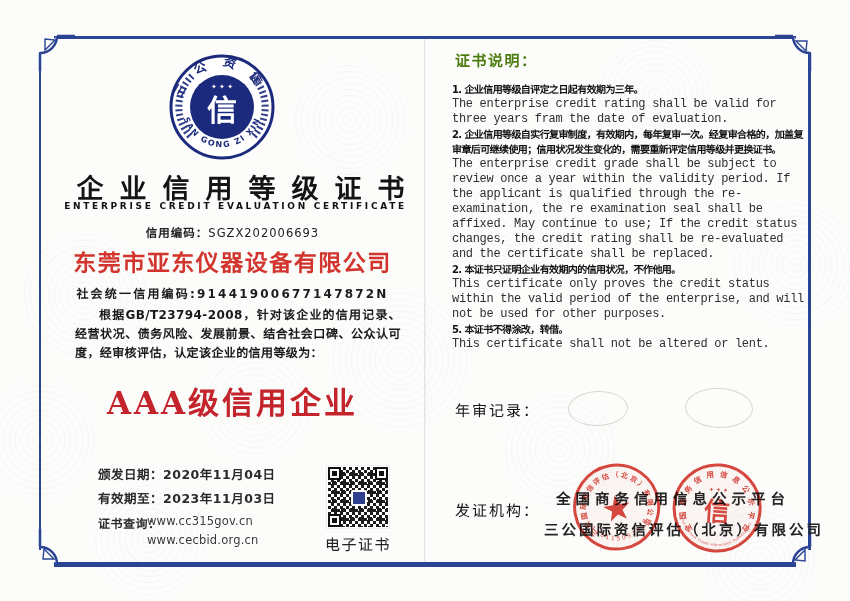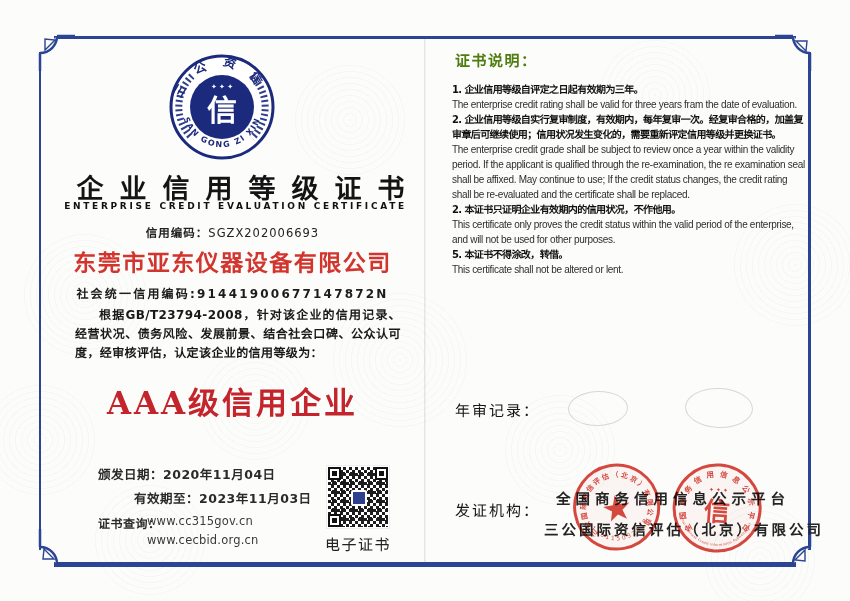--- a/index.html
+++ b/index.html
@@ -50,21 +50,21 @@
   .qf.tl{left:1px;top:1px;} .qf.tr{right:1px;top:1px;} .qf.bl{left:1px;bottom:1px;}
   .qc{position:absolute;left:50%;top:50%;width:12px;height:12px;margin:-7px 0 0 -7px;
       background:#2e3f90;border:2px solid #fff;border-radius:2px;}
   .qr-caption{position:absolute;left:322px;top:533px;width:72px;text-align:center;
       font-size:15px;color:#222;letter-spacing:1.5px;}
   
   .rp-heading{position:absolute;left:455px;top:49px;font-size:15px;font-weight:bold;color:#4d7c0f;letter-spacing:1.5px;}
   .clauses{position:absolute;left:452px;top:82px;width:353px;}
   .clauses p{margin:0;}
   .zh{font-size:10px;letter-spacing:-0.6px;line-height:15px;color:#101010;font-weight:600;}
-  .en{font-family:Liberation Sans, sans-serif;font-size:10px;letter-spacing:-0.3px;
+  .en{font-family:Liberation Mono, monospace;font-size:12px;letter-spacing:-0.3px;
       line-height:15px;color:#2e2e2e;}
   .section-label{position:absolute;font-size:15px;font-weight:500;color:#161616;letter-spacing:2px;}
   .annual-ellipse{position:absolute;border:1.2px solid #d6d5d2;border-radius:50%;opacity:.95;}
   .issuer-line{position:absolute;color:#242424;font-weight:600;z-index:1;}
   .issuer-1{left:556px;top:487px;font-size:14.5px;letter-spacing:5px;}
   .issuer-2{left:544px;top:518px;font-size:14.5px;letter-spacing:3px;}
   .seal{position:absolute;mix-blend-mode:multiply;opacity:.92;z-index:2;}
   .seal-left{left:571px;top:461px;transform:rotate(-10deg);}
   .seal-right{left:670px;top:461px;transform:rotate(4deg);}
 </style>
@@ -156,21 +156,21 @@
   <div class="lp-center company">东莞市亚东仪器设备有限公司</div>
   <div class="lp-center uscc">社会统一信用编码:91441900677147872N</div>
 
   <div class="statement">根据GB/T23794-2008，针对该企业的信用记录、经营状况、债务风险、发展前景、结合社会口碑、公众认可度，经审核评估，认定该企业的信用等级为：</div>
 
   <div class="lp-center rating">AAA级信用企业</div>
 
   <div class="meta-row" style="top:464px;">
     <span>颁发日期：</span><span>2020年11月04日</span>
   </div>
-  <div class="meta-row" style="top:488px;margin-left:36px;">
+  <div class="meta-row" style="top:488px;">
     <span>有效期至：</span><span>2023年11月03日</span>
   </div>
   <div class="meta-row" style="top:514px;font-size:12px;">证书查询：</div>
   <div class="url" style="top:514px;">www.cc315gov.cn</div>
   <div class="url" style="top:533px;">www.cecbid.org.cn</div>
 
   <div class="qr">
     <div class="qr-grid"></div>
     <div class="qf tl"></div>
     <div class="qf tr"></div>

